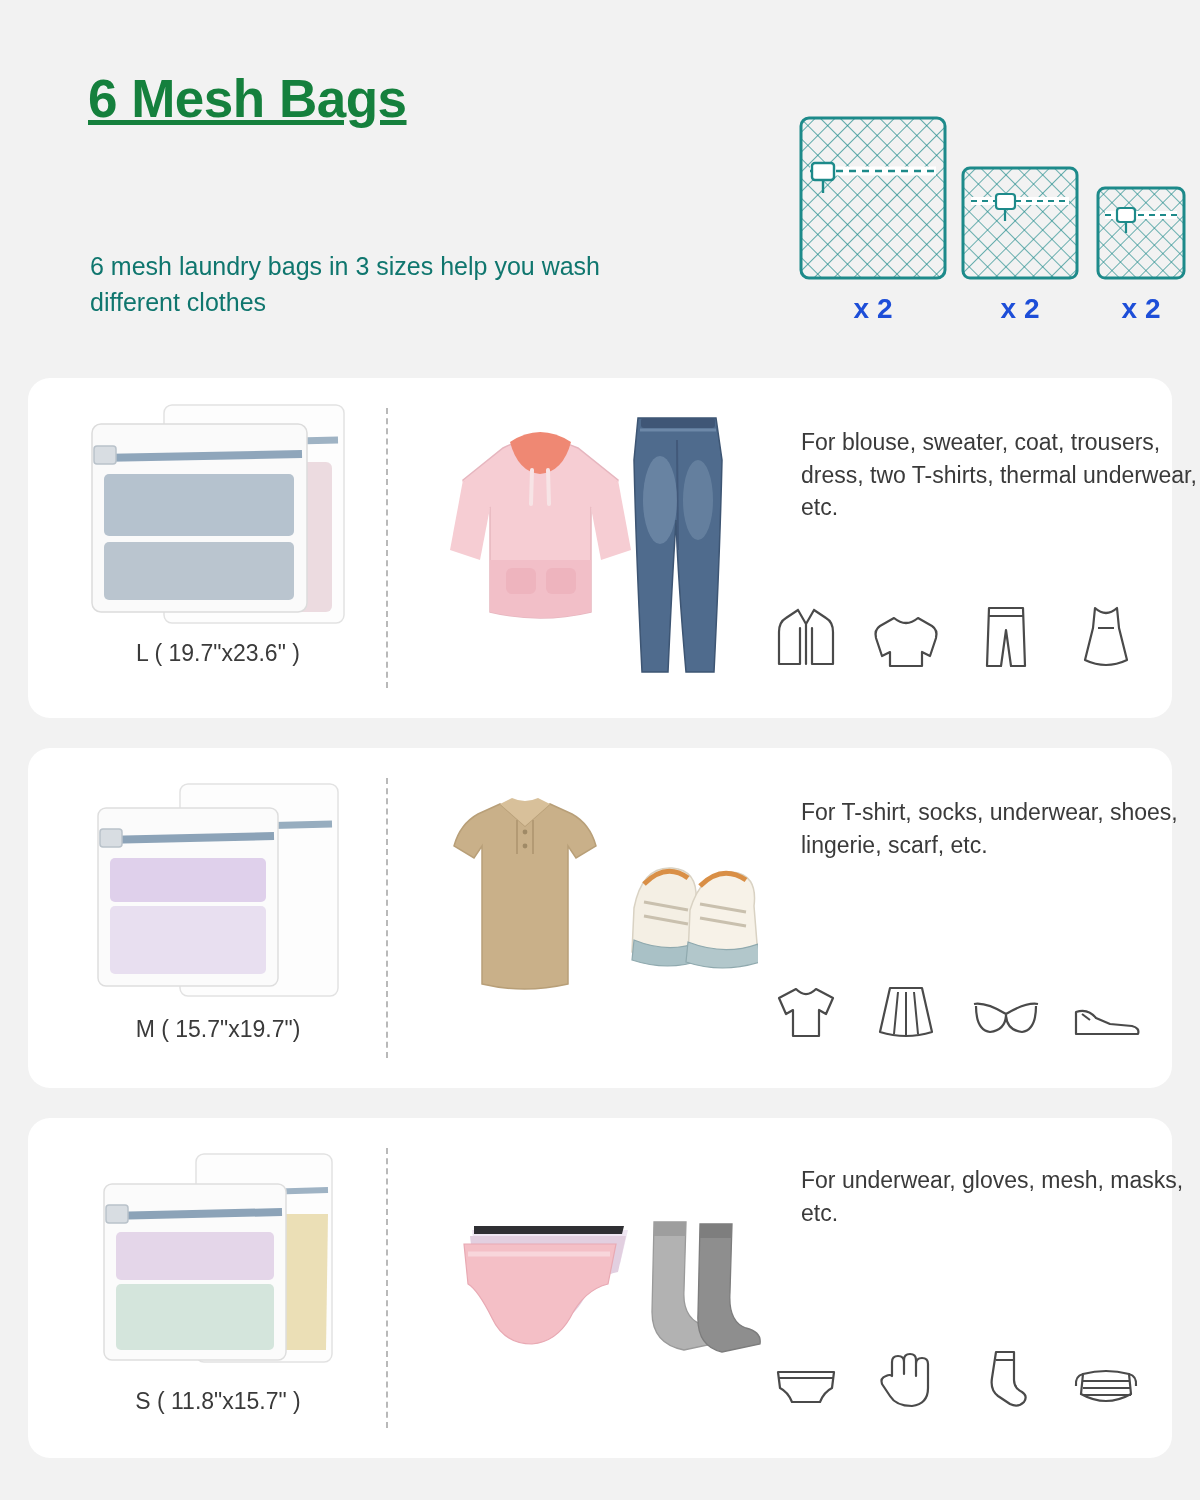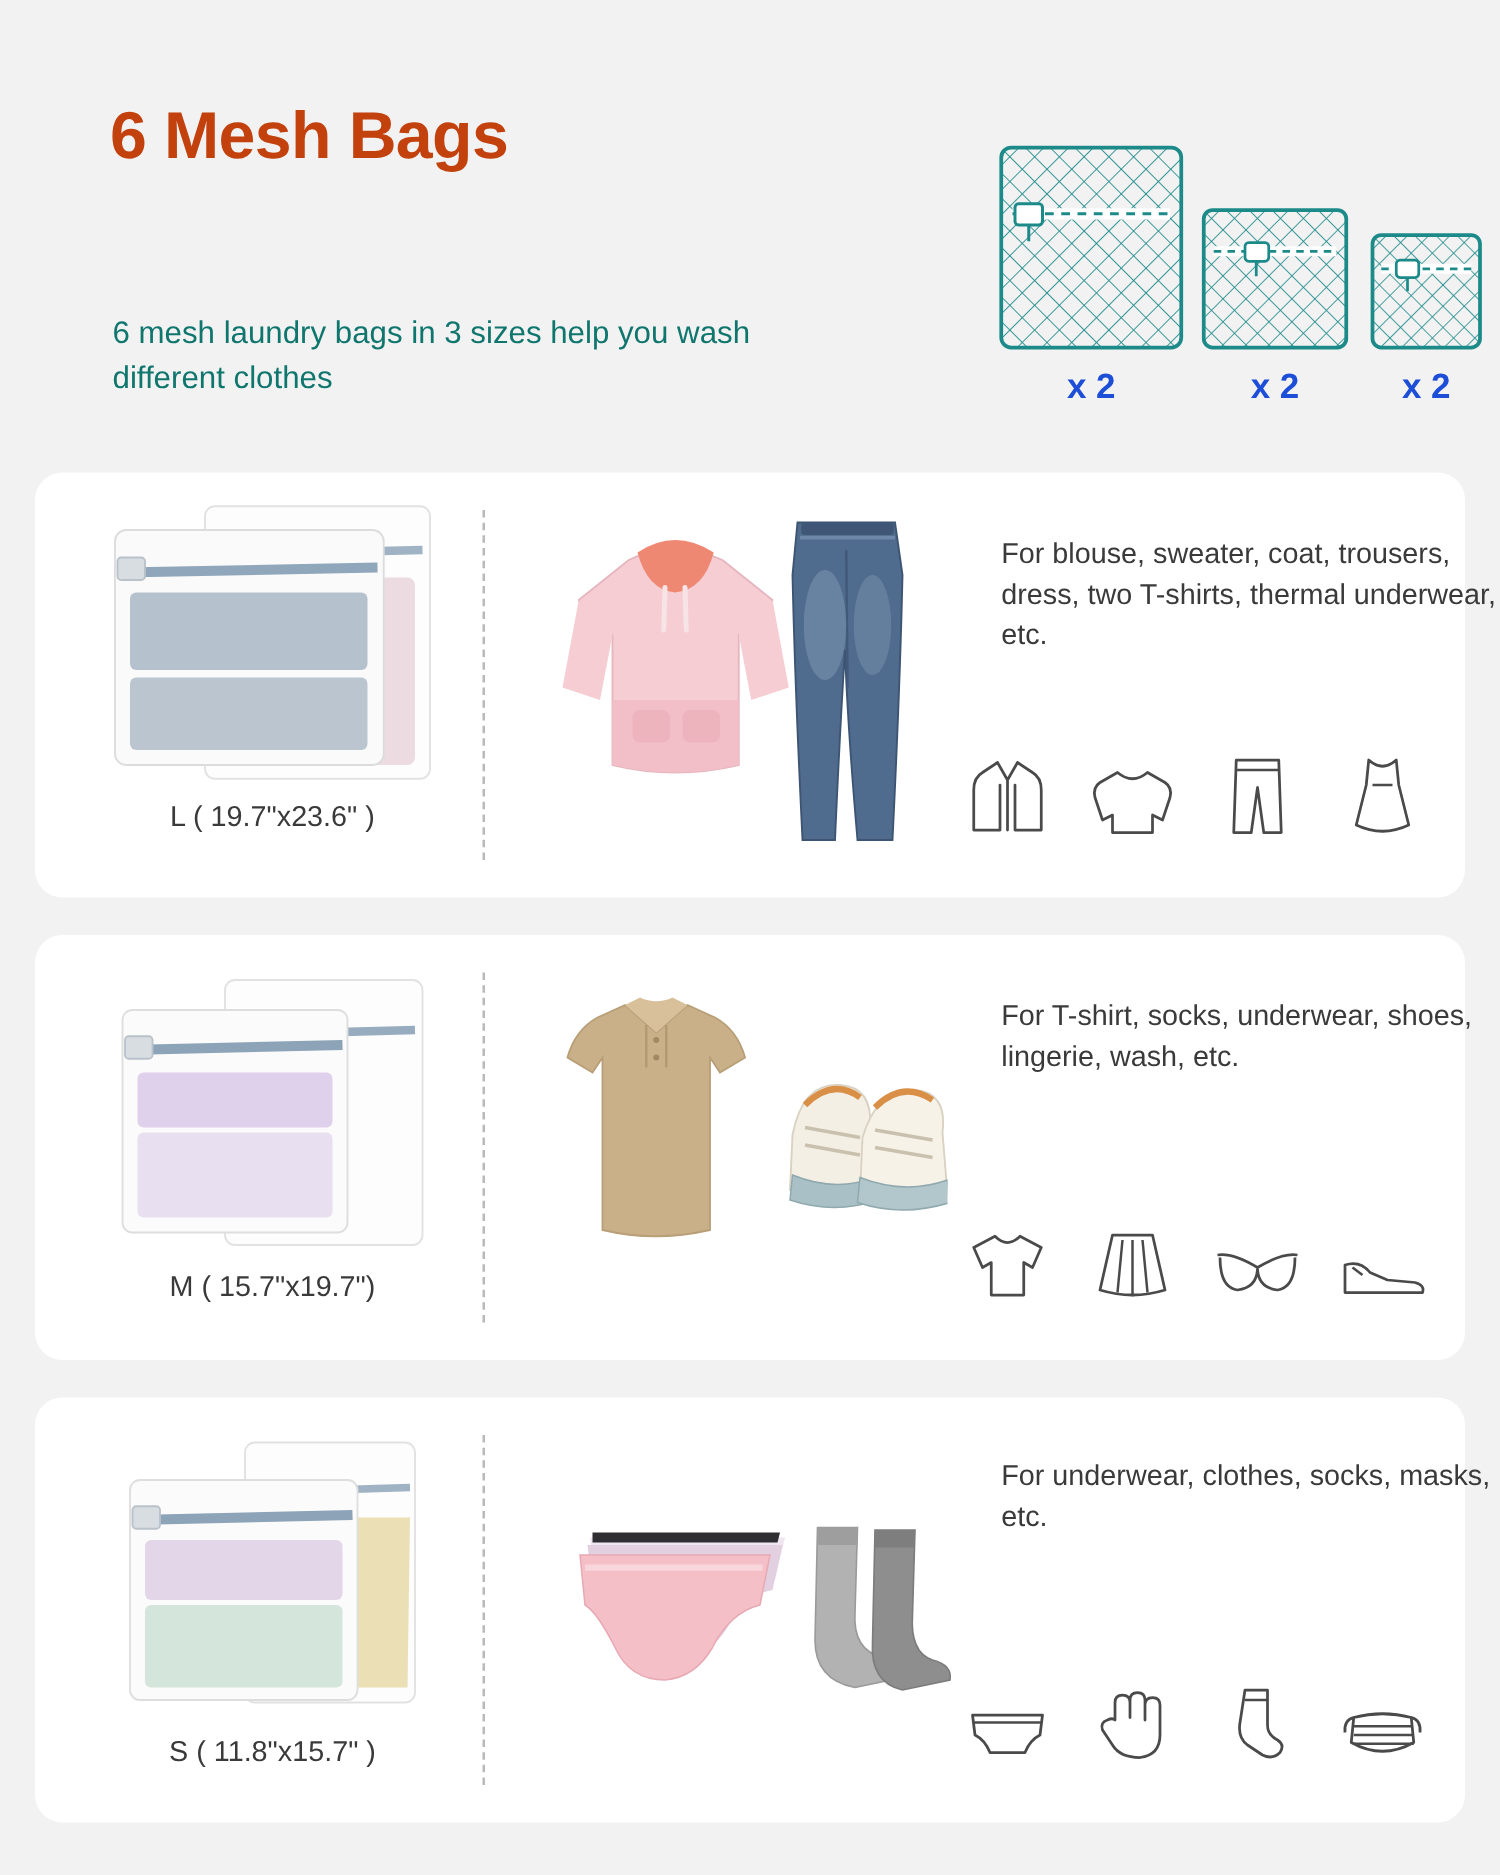--- a/index.html
+++ b/index.html
@@ -8,23 +8,24 @@
     background: #f2f2f2;
     font-family: "Liberation Sans", sans-serif;
     color: #2b2b2b;
     overflow: hidden;
   }
   .page { position: relative; width: 1200px; height: 1500px; }
 
   
   .header { position: absolute; left: 0; top: 0; width: 1200px; height: 370px; }
   .headline {
-    position: absolute; left: 88px; top: 78px; width: 640px;
-    font-size: 53px; line-height: 1.18; font-weight: bold; color: #c2410c;
+    position: absolute; left: 88px; top: 68px; width: 640px;
+    font-size: 53px; line-height: 1.18; font-weight: bold; color: #15803d;
     letter-spacing: -0.5px;
+    text-decoration: underline;
   }
   .subhead {
     position: absolute; left: 90px; top: 248px; width: 590px;
     font-size: 25px; line-height: 1.45; color: #0f766e;
   }
 
   
   .bagdiagrams { position: absolute; left: 780px; top: 100px; width: 400px; height: 240px; }
   .bagdiag { position: absolute; }
   .bagdiag .qty {
@@ -234,21 +235,21 @@
         <path d="M196 160 q34 14 66 2 l2 18 q-34 12 -70 0 Z" fill="#a9c1c6" stroke="#8fa9ae" stroke-width="1.2"></path>
         <path d="M206 104 q22 -22 44 -6" fill="none" stroke="#d98f46" stroke-width="5"></path>
         <path d="M206 122 l44 8 M206 136 l44 8" stroke="#c9c0ae" stroke-width="3"></path>
         <path d="M252 130 q12 -40 42 -38 q26 2 22 34 l4 50 q-36 12 -70 0 Z" fill="#f7f2e8" stroke="#d9d2c3" stroke-width="1.5"></path>
         <path d="M250 162 q36 14 70 2 l2 18 q-38 12 -74 0 Z" fill="#b2c7cb" stroke="#8fa9ae" stroke-width="1.2"></path>
         <path d="M262 106 q22 -22 46 -6" fill="none" stroke="#d98f46" stroke-width="5"></path>
         <path d="M262 124 l46 8 M262 138 l46 8" stroke="#c9c0ae" stroke-width="3"></path>
       </svg>
     </div>
 
-    <div class="desc" style="top:48px;">For T-shirt, socks, underwear, shoes, lingerie, wash, etc.</div>
+    <div class="desc" style="top:48px;">For T-shirt, socks, underwear, shoes, lingerie, scarf, etc.</div>
 
     <div class="iconrow" style="top:212px;">
       <div class="ic">
         <svg width="66" height="56" viewBox="0 0 66 56">
             <path d="M23 5 Q33 15 43 5 L60 14 L53 30 L46 26 L46 52 L20 52 L20 26 L13 30 L6 14 Z" fill="none" stroke="#4a4a4a" stroke-width="2.2" stroke-linejoin="round"></path>
           </svg>
       </div>
       <div class="ic">
         <svg width="60" height="58" viewBox="0 0 60 58">
             <path d="M14 6 L46 6 L56 50 Q30 58 4 50 Z" fill="none" stroke="#4a4a4a" stroke-width="2.2" stroke-linejoin="round"></path>
@@ -295,21 +296,21 @@
         <path d="M20 46 L162 46" stroke="#f8d6db" stroke-width="5"></path>
         <path d="M26 18 L176 18 L174 26 L26 26 Z" fill="#2f2f33"></path>
 
         <path d="M206 14 L238 14 L236 82 Q234 112 258 118 Q274 122 274 134 L236 142 Q204 136 204 104 Z" fill="#b2b2b2" stroke="#9a9a9a" stroke-width="1.3"></path>
         <path d="M206 14 L238 14 L238 28 L206 28 Z" fill="#9e9e9e"></path>
         <path d="M252 16 L284 16 L282 84 Q280 114 298 120 Q314 124 312 136 L274 144 Q248 138 250 106 Z" fill="#8e8e8e" stroke="#7c7c7c" stroke-width="1.3"></path>
         <path d="M252 16 L284 16 L284 30 L252 30 Z" fill="#7e7e7e"></path>
       </svg>
     </div>
 
-    <div class="desc" style="top:46px;">For underwear, clothes, socks, masks, etc.</div>
+    <div class="desc" style="top:46px;">For underwear, gloves, mesh, masks, etc.</div>
 
     <div class="iconrow" style="top:212px;">
       <div class="ic">
         <svg width="68" height="46" viewBox="0 0 68 46">
             <path d="M6 8 L62 8 L60 24 Q52 28 48 38 L20 38 Q16 28 8 24 Z" fill="none" stroke="#4a4a4a" stroke-width="2.2" stroke-linejoin="round"></path>
             <line x1="7" y1="14" x2="61" y2="14" stroke="#4a4a4a" stroke-width="2"></line>
           </svg>
       </div>
       <div class="ic">
         <svg width="56" height="60" viewBox="0 0 56 60">

